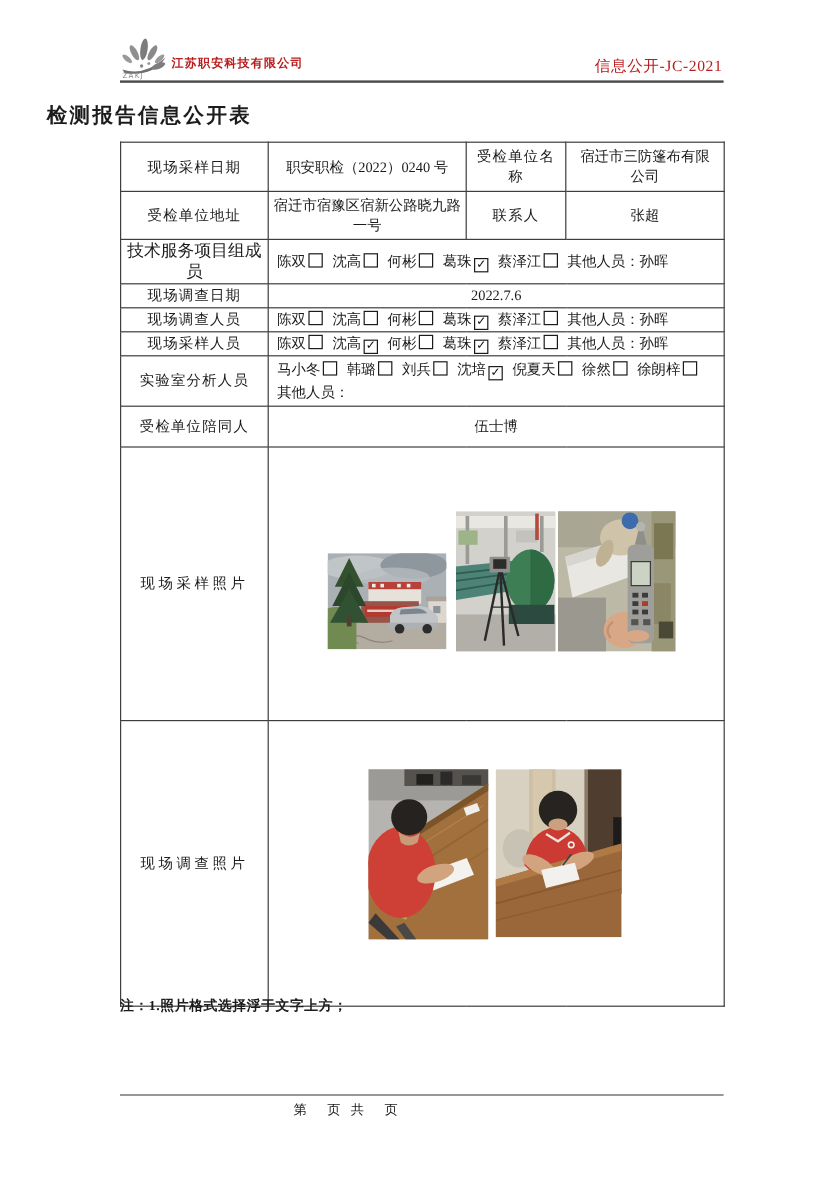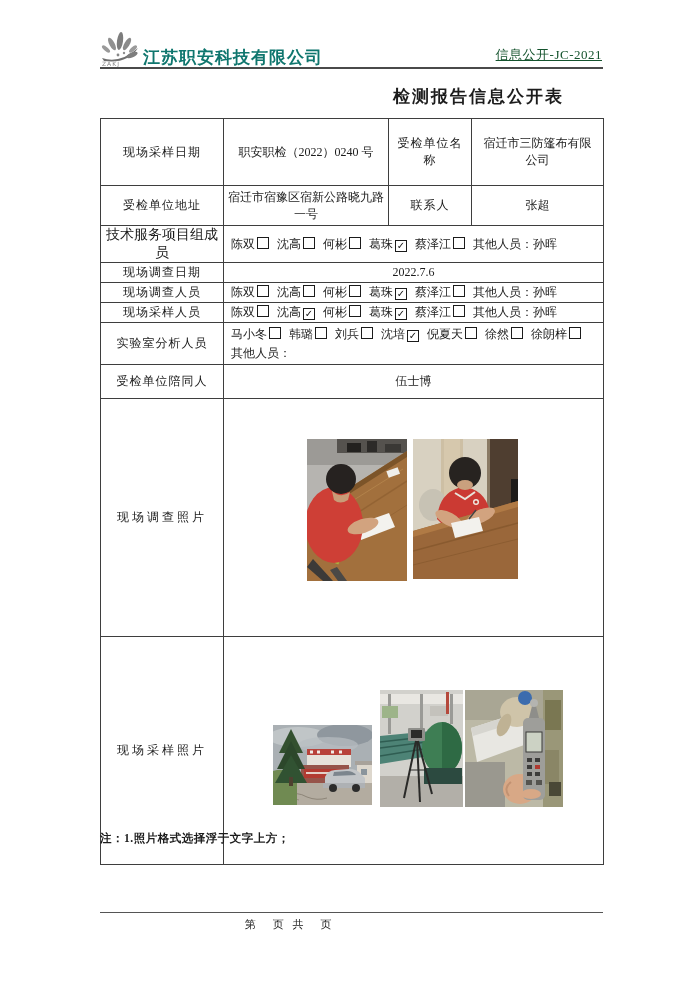--- a/index.html
+++ b/index.html
@@ -2,26 +2,26 @@
 <html><head>
 <meta charset="utf-8">
 <style>
   html,body{margin:0;padding:0;background:#ffffff;}
   .page{position:relative;width:700px;height:990px;background:#fff;
         font-family:"Liberation Serif","DejaVu Serif",serif;color:#1c1c1c;overflow:hidden;}
   
   .logo{position:absolute;left:98px;top:28px;width:44px;height:40px;}
   .logo-caption{position:absolute;left:102px;top:60px;font-size:6px;color:#8a8a8a;
         font-family:"DejaVu Sans",sans-serif;letter-spacing:1px;}
-  .company{position:absolute;left:143px;top:46px;font-size:17px;font-weight:bold;
-        letter-spacing:1px;color:#0f766e;}
-  .doc-code{position:absolute;right:98px;top:46px;font-size:13px;color:#14532d;letter-spacing:.5px;text-decoration:underline;}
+  .company{position:absolute;left:143px;top:46px;font-size:10px;font-weight:bold;
+        letter-spacing:1px;color:#b91c1c;}
+  .doc-code{position:absolute;right:98px;top:46px;font-size:13px;color:#b91c1c;letter-spacing:.5px;}
   .header-rule{position:absolute;left:100px;top:67px;width:503px;height:2px;background:#4a4a4a;}
-  .title{position:absolute;left:0;top:85px;width:564px;text-align:right;
-        font-size:17px;font-weight:bold;letter-spacing:2px;}
+  .title{position:absolute;left:0;top:85px;width:564px;text-align:left;
+        font-size:17px;font-weight:bold;letter-spacing:2px;padding-left:39px;}
   
   table.form{position:absolute;left:100px;top:118px;width:503px;border-collapse:collapse;
         table-layout:fixed;}
   td{border:1px solid #3e3e3e;font-size:12px;padding:0 4px;vertical-align:middle;
      overflow:hidden;}
   .lbl{text-align:center;letter-spacing:1px;}
   .lbl-tight{letter-spacing:0;font-size:14px;}
   .lbl-spaced{letter-spacing:3px;}
   .val-c{text-align:center;}
   .members-cell{text-align:left;padding-left:7px;line-height:19px;}
@@ -66,21 +66,21 @@
         <col style="width:123px">
         <col style="width:165px">
         <col style="width:83px">
         <col style="width:132px">
       </colgroup>
     <tbody>
         <tr style="height:36px">
       <td class="lbl">现场采样日期</td>
       <td class="val-c">职安职检（2022）0240 号</td>
       <td class="lbl">受检单位名称</td>
-      <td class="val-c" style="padding:16px 10px">宿迁市三防篷布有限公司</td>
+      <td class="val-c" style="padding:3px 10px">宿迁市三防篷布有限公司</td>
     </tr>
     <tr style="height:40px">
       <td class="lbl">受检单位地址</td>
       <td class="val-c">宿迁市宿豫区宿新公路晓九路一号</td>
       <td class="lbl">联系人</td>
       <td class="val-c">张超</td>
     </tr>
     <tr style="height:20px">
       <td class="lbl lbl-tight">技术服务项目组成员</td>
       <td class="members-cell" colspan="3"><span class="member"><span>陈双</span><span class="cbx"></span></span><span class="member"><span>沈高</span><span class="cbx"></span></span><span class="member"><span>何彬</span><span class="cbx"></span></span><span class="member"><span>葛珠</span><span class="cbx">✓</span></span><span class="member"><span>蔡泽江</span><span class="cbx"></span></span><span class="others">其他人员：孙晖</span></td>
@@ -97,77 +97,20 @@
       <td class="lbl">现场采样人员</td>
       <td class="members-cell" colspan="3"><span class="member"><span>陈双</span><span class="cbx"></span></span><span class="member"><span>沈高</span><span class="cbx">✓</span></span><span class="member"><span>何彬</span><span class="cbx"></span></span><span class="member"><span>葛珠</span><span class="cbx">✓</span></span><span class="member"><span>蔡泽江</span><span class="cbx"></span></span><span class="others">其他人员：孙晖</span></td>
     </tr>
     <tr style="height:42px">
       <td class="lbl">实验室分析人员</td>
       <td class="members-cell" colspan="3"><span class="member"><span>马小冬</span><span class="cbx"></span></span><span class="member"><span>韩璐</span><span class="cbx"></span></span><span class="member"><span>刘兵</span><span class="cbx"></span></span><span class="member"><span>沈培</span><span class="cbx">✓</span></span><span class="member"><span>倪夏天</span><span class="cbx"></span></span><span class="member"><span>徐然</span><span class="cbx"></span></span><span class="member"><span>徐朗梓</span><span class="cbx"></span></span><span class="others">其他人员：</span></td>
     </tr>
     <tr style="height:34px">
       <td class="lbl">受检单位陪同人</td>
       <td class="val-c" colspan="3">伍士博</td>
-    </tr>
-
-    <tr style="height:238px">
-      <td class="lbl lbl-spaced">现场调查照片</td>
-      <td class="photo-cell" colspan="3">
-
-        <span class="photo" style="left:83px;top:40px">
-          <svg width="100" height="142" viewBox="0 0 100 142">
-            <rect width="100" height="142" fill="#b6b4b0"></rect>
-            <rect width="100" height="26" fill="#9c9a96"></rect>
-            <rect x="30" width="70" height="14" fill="#55524e"></rect>
-            <rect x="40" y="4" width="14" height="9" fill="#23211f"></rect>
-            <rect x="60" y="2" width="10" height="11" fill="#2c2a28"></rect>
-            <rect x="78" y="5" width="16" height="8" fill="#3a3835"></rect>
-            <polygon points="0,76 100,12 100,142 0,142" fill="#a2703d"></polygon>
-            <polygon points="0,76 100,12 100,18 0,82" fill="#7c5429"></polygon>
-            <line x1="10" y1="100" x2="100" y2="42" stroke="#8a5c2e" stroke-width="1.5" opacity=".6"></line>
-            <line x1="18" y1="118" x2="100" y2="66" stroke="#8a5c2e" opacity=".5"></line>
-            <line x1="4" y1="88" x2="96" y2="30" stroke="#b98a50" opacity=".7"></line>
-            <rect x="80" y="30" width="12" height="7" fill="#efeeea" transform="rotate(-20 86 33)"></rect>
-            <polygon points="48,86 82,74 88,88 54,101" fill="#f3f2ee"></polygon>
-            <path d="M6,120 L26,142 L16,142 L0,128 Z" fill="#3c3a38"></path>
-            <path d="M30,128 l10,14 l-9,0 l-8,-11 Z" fill="#4a4846"></path>
-            <rect x="20" y="117" width="13" height="6" fill="#aab33f" transform="rotate(22 26 120)"></rect>
-            <ellipse cx="27" cy="86" rx="29" ry="38" fill="#ce3f36"></ellipse>
-            <circle cx="34" cy="40" r="15" fill="#262220"></circle>
-            <path d="M25,52 q9,8 18,1 l-2,8 q-8,5 -14,0 Z" fill="#c99c78"></path>
-            <ellipse cx="56" cy="87" rx="16" ry="7" fill="#d2a37f" transform="rotate(-18 56 87)"></ellipse>
-          </svg>
-        </span>
-
-        <span class="photo" style="left:189px;top:40px">
-          <svg width="105" height="140" viewBox="0 0 105 140">
-            <rect width="105" height="140" fill="#d8d1c1"></rect>
-            <rect x="28" width="22" height="78" fill="#cdbfa4"></rect>
-            <rect x="31" width="16" height="78" fill="#d6c8ad"></rect>
-            <rect x="74" width="3" height="76" fill="#8a7a64"></rect>
-            <rect x="77" width="28" height="76" fill="#4f3e30"></rect>
-            <rect x="98" y="40" width="7" height="64" fill="#1e1c1a"></rect>
-            <ellipse cx="20" cy="66" rx="14" ry="16" fill="#c7c2b4"></ellipse>
-            <path d="M24,80 Q26,52 50,48 Q74,50 78,78 L70,88 Q50,78 32,88 Z" fill="#cb3a33"></path>
-            <circle cx="52" cy="34" r="16" fill="#272320"></circle>
-            <ellipse cx="52" cy="46" rx="8" ry="5" fill="#caa07e"></ellipse>
-            <path d="M42,54 l10,6 l10,-7" stroke="#e8e4da" stroke-width="2" fill="none"></path>
-            <circle cx="63" cy="63" r="3" fill="#f0ece4"></circle>
-            <circle cx="63" cy="63" r="1.6" fill="#c03028"></circle>
-            <polygon points="0,92 105,62 105,140 0,140" fill="#9a673a"></polygon>
-            <polygon points="0,92 105,62 105,68 0,98" fill="#b07a45"></polygon>
-            <line x1="0" y1="112" x2="105" y2="84" stroke="#7e5228" stroke-width="1.5" opacity=".6"></line>
-            <line x1="0" y1="126" x2="105" y2="100" stroke="#7e5228" opacity=".5"></line>
-            <ellipse cx="36" cy="80" rx="15" ry="6.5" fill="#d2a37f" transform="rotate(28 36 80)"></ellipse>
-            <ellipse cx="68" cy="77" rx="15" ry="6.5" fill="#d2a37f" transform="rotate(-24 68 77)"></ellipse>
-            <polygon points="38,84 66,78 70,92 42,99" fill="#f2f1ed"></polygon>
-            <line x1="56" y1="80" x2="63" y2="71" stroke="#444" stroke-width="1.5"></line>
-          </svg>
-        </span>
-      </td>
     </tr>
 
     <tr style="height:228px">
       <td class="lbl lbl-spaced">现场采样照片</td>
       <td class="photo-cell" colspan="3">
 
         <span class="photo" style="left:49px;top:88px">
           <svg width="99" height="80" viewBox="0 0 99 80">
             <rect width="99" height="80" fill="#aab0b4"></rect>
             <ellipse cx="25" cy="12" rx="30" ry="10" fill="#c6cacc" opacity=".8"></ellipse>
@@ -254,20 +197,77 @@
             <rect x="62" y="82" width="5" height="4" fill="#3c3c3a"></rect>
             <rect x="70" y="82" width="5" height="4" fill="#3c3c3a"></rect>
             <rect x="61" y="90" width="6" height="5" fill="#55544f"></rect>
             <rect x="71" y="90" width="6" height="5" fill="#55544f"></rect>
             <path d="M46,92 q-8,6 -2,14" stroke="#c29272" stroke-width="2" fill="none"></path>
             <ellipse cx="66" cy="104" rx="10" ry="5" fill="#d8a886"></ellipse>
           </svg>
         </span>
       </td>
     </tr>
+
+    <tr style="height:238px">
+      <td class="lbl lbl-spaced">现场调查照片</td>
+      <td class="photo-cell" colspan="3">
+
+        <span class="photo" style="left:83px;top:40px">
+          <svg width="100" height="142" viewBox="0 0 100 142">
+            <rect width="100" height="142" fill="#b6b4b0"></rect>
+            <rect width="100" height="26" fill="#9c9a96"></rect>
+            <rect x="30" width="70" height="14" fill="#55524e"></rect>
+            <rect x="40" y="4" width="14" height="9" fill="#23211f"></rect>
+            <rect x="60" y="2" width="10" height="11" fill="#2c2a28"></rect>
+            <rect x="78" y="5" width="16" height="8" fill="#3a3835"></rect>
+            <polygon points="0,76 100,12 100,142 0,142" fill="#a2703d"></polygon>
+            <polygon points="0,76 100,12 100,18 0,82" fill="#7c5429"></polygon>
+            <line x1="10" y1="100" x2="100" y2="42" stroke="#8a5c2e" stroke-width="1.5" opacity=".6"></line>
+            <line x1="18" y1="118" x2="100" y2="66" stroke="#8a5c2e" opacity=".5"></line>
+            <line x1="4" y1="88" x2="96" y2="30" stroke="#b98a50" opacity=".7"></line>
+            <rect x="80" y="30" width="12" height="7" fill="#efeeea" transform="rotate(-20 86 33)"></rect>
+            <polygon points="48,86 82,74 88,88 54,101" fill="#f3f2ee"></polygon>
+            <path d="M6,120 L26,142 L16,142 L0,128 Z" fill="#3c3a38"></path>
+            <path d="M30,128 l10,14 l-9,0 l-8,-11 Z" fill="#4a4846"></path>
+            <rect x="20" y="117" width="13" height="6" fill="#aab33f" transform="rotate(22 26 120)"></rect>
+            <ellipse cx="27" cy="86" rx="29" ry="38" fill="#ce3f36"></ellipse>
+            <circle cx="34" cy="40" r="15" fill="#262220"></circle>
+            <path d="M25,52 q9,8 18,1 l-2,8 q-8,5 -14,0 Z" fill="#c99c78"></path>
+            <ellipse cx="56" cy="87" rx="16" ry="7" fill="#d2a37f" transform="rotate(-18 56 87)"></ellipse>
+          </svg>
+        </span>
+
+        <span class="photo" style="left:189px;top:40px">
+          <svg width="105" height="140" viewBox="0 0 105 140">
+            <rect width="105" height="140" fill="#d8d1c1"></rect>
+            <rect x="28" width="22" height="78" fill="#cdbfa4"></rect>
+            <rect x="31" width="16" height="78" fill="#d6c8ad"></rect>
+            <rect x="74" width="3" height="76" fill="#8a7a64"></rect>
+            <rect x="77" width="28" height="76" fill="#4f3e30"></rect>
+            <rect x="98" y="40" width="7" height="64" fill="#1e1c1a"></rect>
+            <ellipse cx="20" cy="66" rx="14" ry="16" fill="#c7c2b4"></ellipse>
+            <path d="M24,80 Q26,52 50,48 Q74,50 78,78 L70,88 Q50,78 32,88 Z" fill="#cb3a33"></path>
+            <circle cx="52" cy="34" r="16" fill="#272320"></circle>
+            <ellipse cx="52" cy="46" rx="8" ry="5" fill="#caa07e"></ellipse>
+            <path d="M42,54 l10,6 l10,-7" stroke="#e8e4da" stroke-width="2" fill="none"></path>
+            <circle cx="63" cy="63" r="3" fill="#f0ece4"></circle>
+            <circle cx="63" cy="63" r="1.6" fill="#c03028"></circle>
+            <polygon points="0,92 105,62 105,140 0,140" fill="#9a673a"></polygon>
+            <polygon points="0,92 105,62 105,68 0,98" fill="#b07a45"></polygon>
+            <line x1="0" y1="112" x2="105" y2="84" stroke="#7e5228" stroke-width="1.5" opacity=".6"></line>
+            <line x1="0" y1="126" x2="105" y2="100" stroke="#7e5228" opacity=".5"></line>
+            <ellipse cx="36" cy="80" rx="15" ry="6.5" fill="#d2a37f" transform="rotate(28 36 80)"></ellipse>
+            <ellipse cx="68" cy="77" rx="15" ry="6.5" fill="#d2a37f" transform="rotate(-24 68 77)"></ellipse>
+            <polygon points="38,84 66,78 70,92 42,99" fill="#f2f1ed"></polygon>
+            <line x1="56" y1="80" x2="63" y2="71" stroke="#444" stroke-width="1.5"></line>
+          </svg>
+        </span>
+      </td>
+    </tr>
   </tbody>
     </table>
 
   <div class="note">注：1.照片格式选择浮于文字上方；</div>
 
   <div class="footer-rule"></div>
   <div class="footer-text">第　页 共　页</div>
 </div>
 
 </body></html>

